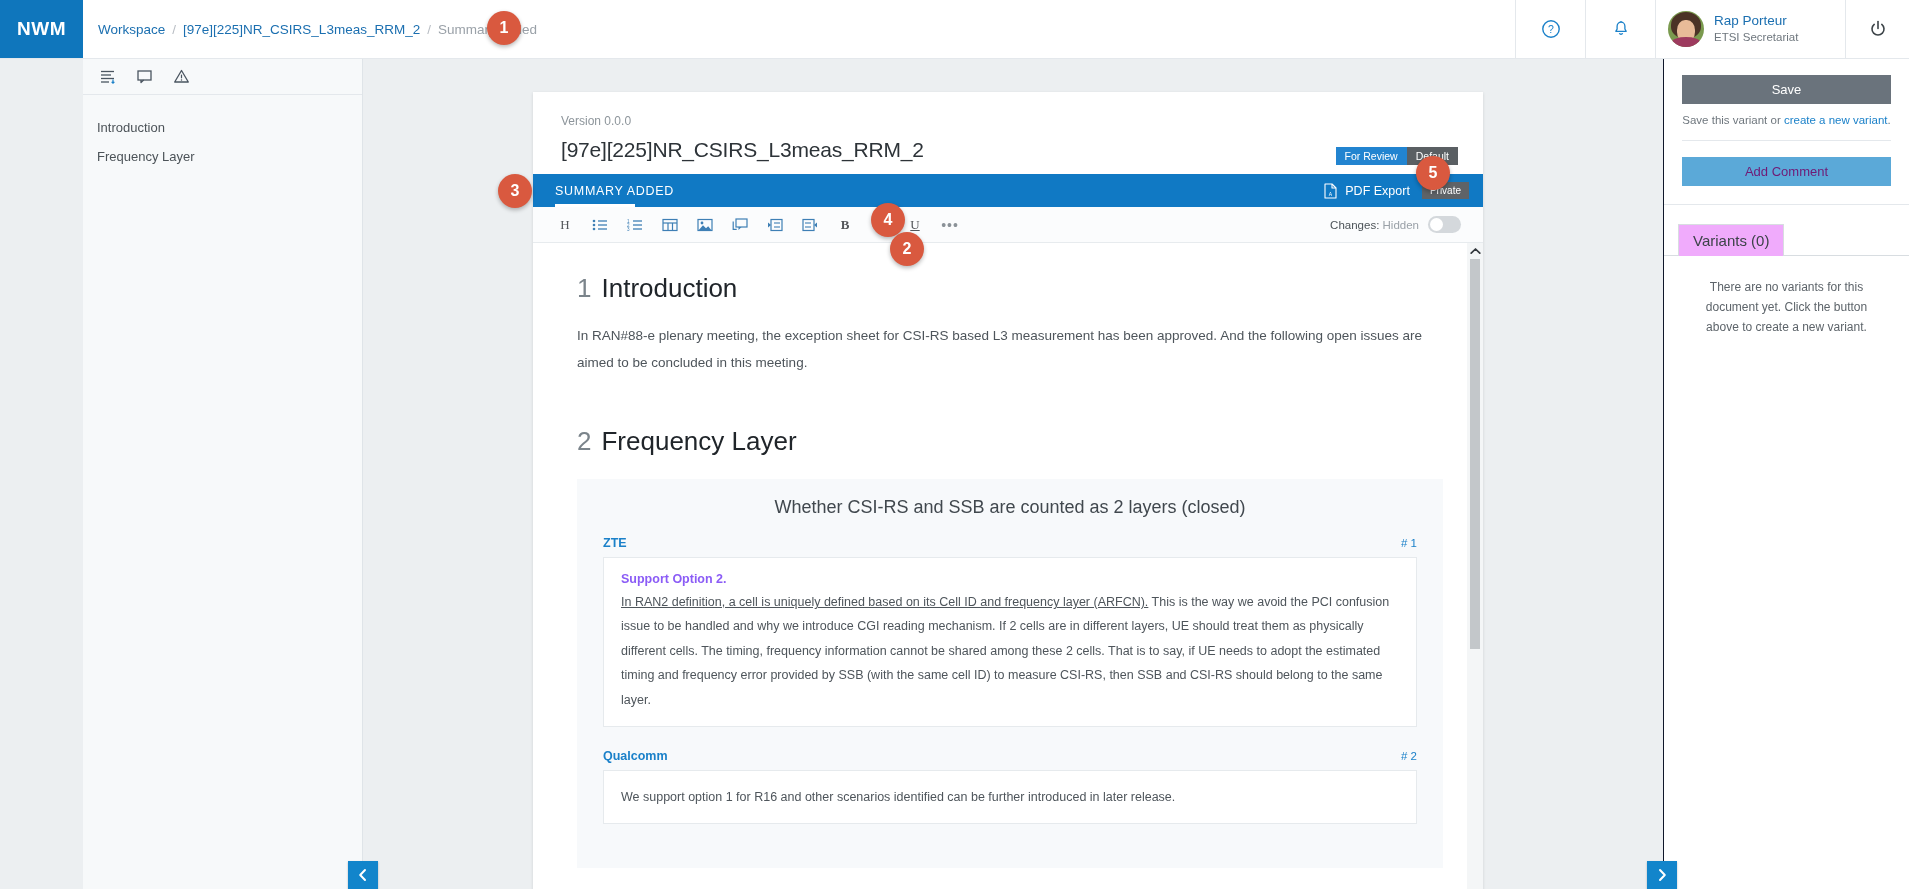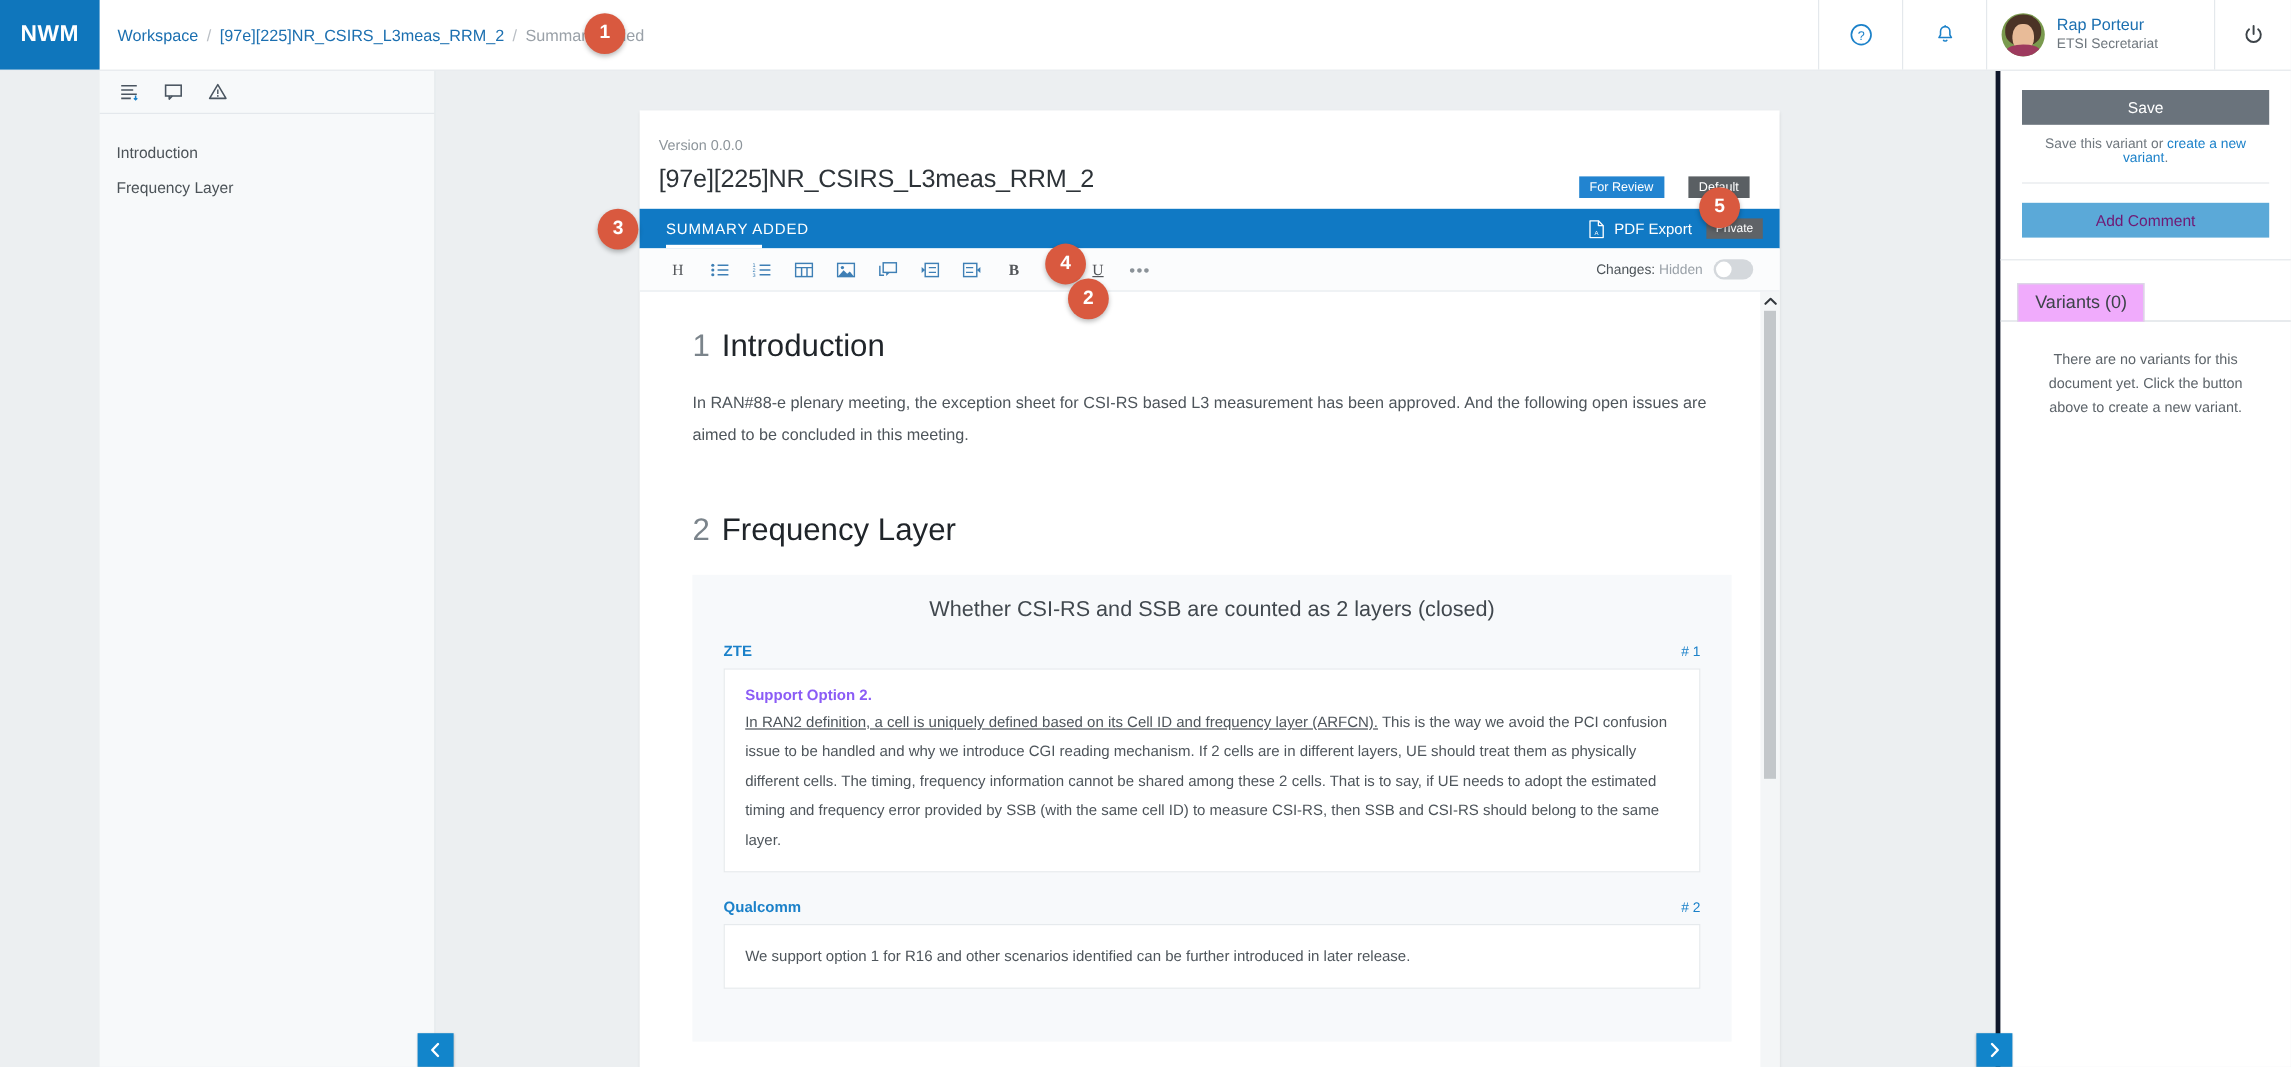--- a/index.html
+++ b/index.html
@@ -89,29 +89,29 @@
     position: absolute; left: 363px; top: 59px;
     width: 1300px; height: 830px;
     background: #eceff1;
   }
   .editor-card {
     position: absolute; left: 170px; top: 33px;
     width: 950px; height: 800px;
     background: #ffffff;
     box-shadow: 0 1px 3px rgba(0,0,0,.12);
   }
-  .doc-head { padding: 22px 28px 12px 16px; position: relative; }
+  .doc-head { padding: 22px 28px 12px 28px; position: relative; }
   .doc-version { font-size: 12px; color: #8d959b; margin-bottom: 10px; }
   .doc-title {
     font-size: 21px; color: #2d3338; font-weight: normal; letter-spacing: -.2px;
   }
   .state-badges {
     position: absolute; right: 25px; top: 55px; display: flex;
   }
-  .sb { font-size: 10.5px; color: #fff; padding: 3px 9px; cursor: pointer; margin-left: 20px; }
+  .sb { font-size: 10.5px; color: #fff; padding: 3px 9px; cursor: pointer; }
   .sb.review { background: #2284d0; }
   .sb.default { background: #5a5f63; }
 
   .summary-bar {
     height: 33px; background: #1079c4;
     display: flex; align-items: center; justify-content: space-between;
     padding: 0 14px 0 22px; position: relative;
   }
   .summary-label { color: #fff; font-size: 12.5px; letter-spacing: .7px; }
   .summary-right { display: flex; align-items: center; gap: 12px; }
@@ -191,21 +191,21 @@
     cursor: pointer; background: #f4f6f7;
   }
   .scroll-thumb {
     position: absolute; top: 16px; left: 3px; width: 10px; height: 390px;
     background: #c3c7ca; cursor: pointer;
   }
 
   
   .rightpanel {
     position: absolute; right: 0; top: 59px; width: 246px; height: 830px;
-    background: #fff; border-left: 4px solid #0f172a;
+    background: #fff; border-left: 1px solid #0f172a;
   }
   .rp-top { padding: 16px 18px 18px 18px; border-bottom: 1px solid #e4e8ec; }
   .save-btn {
     width: 100%; height: 29px; background: #6a737c; color: #fff;
     font-size: 13px; border: none; cursor: pointer;
     display: flex; align-items: center; justify-content: center;
   }
   .save-hint { font-size: 11.5px; color: #6f777e; margin: 10px 0 14px 0; text-align: center; }
   .save-hint a { color: #1b81c9; cursor: pointer; }
   .hr-line { height: 1px; background: #e4e8ec; margin-bottom: 16px; }

